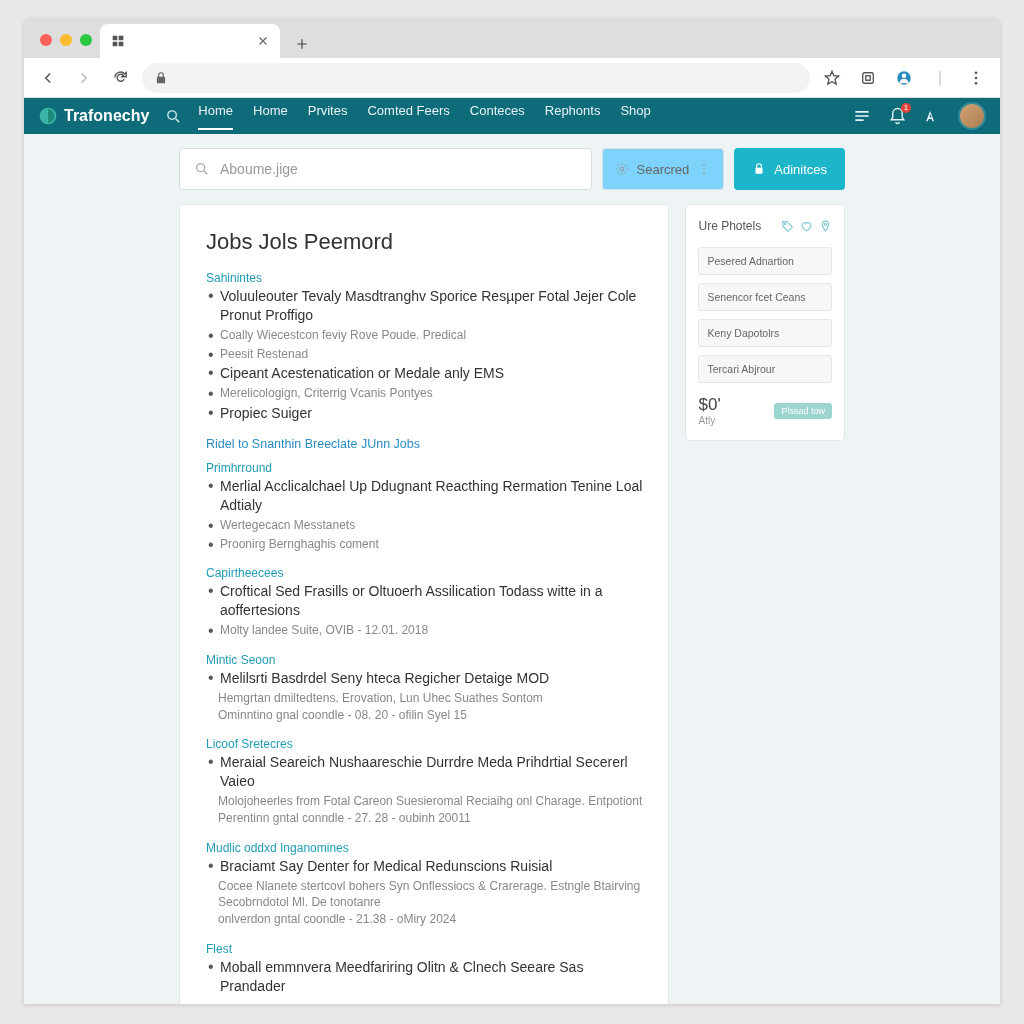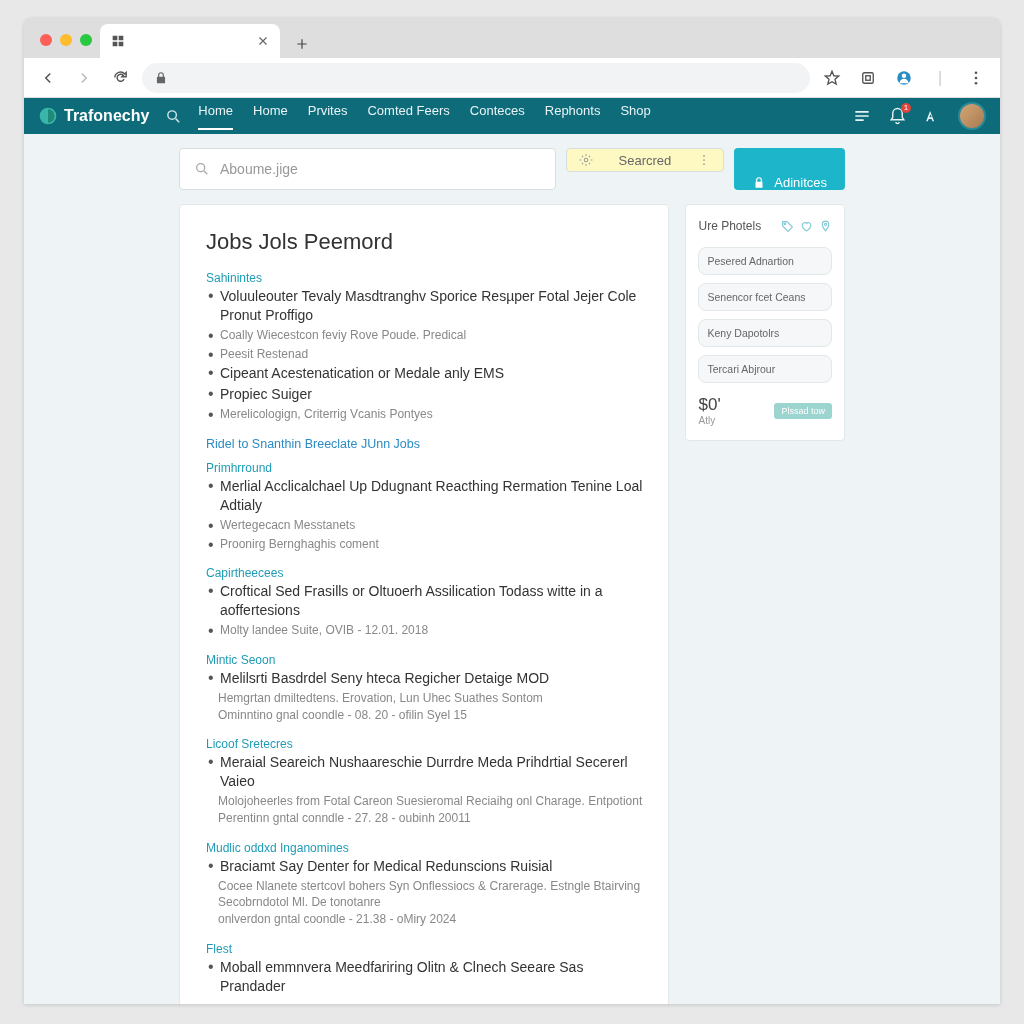--- a/index.html
+++ b/index.html
@@ -26,39 +26,39 @@
 .nav-links { display:flex; gap:20px; font-size:13px; }
 .nav-links a { color:#e8f3f5; text-decoration:none; padding-bottom:10px; cursor:pointer; }
 .nav-links a.active { border-bottom:2px solid #fff; }
 .hdr-right { margin-left:auto; display:flex; align-items:center; gap:16px; }
 .hdr-right .icon-btn { color:#e8f3f5; cursor:pointer; position:relative; }
 .badge { position:absolute; top:-4px; right:-4px; background:#e0453a; width:10px; height:10px; border-radius:50%; font-size:8px; color:#fff; display:flex; align-items:center; justify-content:center; }
 .avatar { width:28px; height:28px; border-radius:50%; background:linear-gradient(135deg,#d4a574,#a87c52); border:2px solid #2a8a9a; }
 .page-body { background:#eef4f5; flex:1; padding:14px 0 0 0; display:flex; justify-content:center; gap:16px; overflow:hidden; }
 .search-row { width:666px; display:flex; gap:10px; margin:0 auto 14px; }
 .main-search { flex:1; background:#fff; border:1px solid #d8dde0; border-radius:4px; height:42px; display:flex; align-items:center; padding:0 14px; gap:10px; color:#999; font-size:14px; }
-.filter-drop { background:#fef9c3; border:1px solid #d8dde0; border-radius:4px; height:24px; display:flex; align-items:center; padding:0 12px; gap:26px; color:#666; font-size:13px; }
-.add-btn { background:#1db5c9; color:#fff; border:none; border-radius:4px; height:42px; padding:0 18px; display:flex; align-items:flex-end; gap:8px; font-size:13px; font-weight:500; cursor:pointer; }
+.filter-drop { background:#7dd3fc; border:1px solid #d8dde0; border-radius:4px; height:42px; display:flex; align-items:center; padding:0 12px; gap:8px; color:#666; font-size:13px; }
+.add-btn { background:#1db5c9; color:#fff; border:none; border-radius:4px; height:42px; padding:0 18px; display:flex; align-items:center; gap:8px; font-size:13px; font-weight:500; cursor:pointer; }
 .content-row { display:flex; gap:16px; width:666px; }
 .main-card { width:492px; background:#fff; border:1px solid #e2e7ea; border-radius:4px; padding:24px 26px; }
 .main-card h1 { font-size:22px; font-weight:400; color:#333; margin-bottom:16px; }
 .section { margin-bottom:14px; }
 .sec-cat { color:#1f9bb5; font-size:12px; margin-bottom:2px; }
 .sec-title { color:#333; font-size:14px; line-height:1.35; margin-bottom:2px; }
 .sec-sub { color:#888; font-size:12px; line-height:1.4; }
 .sec-link { color:#2a8cc4; font-size:12.5px; margin:8px 0 10px; cursor:pointer; }
 ul.bullets { list-style:none; margin-left:2px; }
 ul.bullets li { position:relative; padding-left:12px; margin-bottom:2px; }
 ul.bullets li:before { content:"•"; position:absolute; left:0; color:#555; }
 .side-card { width:160px; background:#fff; border:1px solid #e2e7ea; border-radius:4px; padding:14px 12px; align-self:flex-start; }
 .side-hd { display:flex; align-items:center; justify-content:space-between; margin-bottom:14px; }
 .side-hd-title { font-size:12px; color:#555; font-weight:500; }
 .side-hd-icons { display:flex; gap:6px; color:#7fc8d4; }
 .side-hd-icons svg { width:13px; height:13px; }
-.side-btn { display:block; width:100%; background:#f5f7f8; border:1px solid #e2e7ea; border-radius:8px; padding:7px 8px; font-size:10.5px; color:#666; text-align:left; margin-bottom:8px; cursor:pointer; }
+.side-btn { display:block; width:100%; background:#f5f7f8; border:1px solid #e2e7ea; border-radius:3px; padding:7px 8px; font-size:10.5px; color:#666; text-align:left; margin-bottom:8px; cursor:pointer; }
 .price-row { display:flex; align-items:center; justify-content:space-between; margin-top:12px; }
 .price { font-size:17px; color:#444; font-weight:500; }
 .price-sub { font-size:10px; color:#999; }
 .price-badge { background:#9cd4d0; color:#fff; font-size:9px; padding:3px 7px; border-radius:3px; }
 .col { display:flex; flex-direction:column; align-items:center; }
 svg { display:block; }
 </style>
 </head>
 <body>
 
@@ -224,24 +224,24 @@
               <li>
                   <div class="sec-sub">Coally Wiecestcon feviy Rove Poude. Predical</div>
                 </li>
               <li>
                   <div class="sec-sub">Peesit Restenad</div>
                 </li>
               <li>
                   <div class="sec-title">Cipeant Acestenatication or Medale anly EMS</div>
                 </li>
               <li>
+                  <div class="sec-sub">Merelicologign, Criterrig Vcanis Pontyes</div>
+                </li>
+              <li>
                   <div class="sec-title">Propiec Suiger</div>
-                </li>
-              <li>
-                  <div class="sec-sub">Merelicologign, Criterrig Vcanis Pontyes</div>
                 </li>
             </ul>
           </div>
 
           <div class="sec-link">Ridel to Snanthin Breeclate JUnn Jobs</div>
 
           <div class="section">
             <div class="sec-cat">Primhrround</div>
             <ul class="bullets">
               <li>

